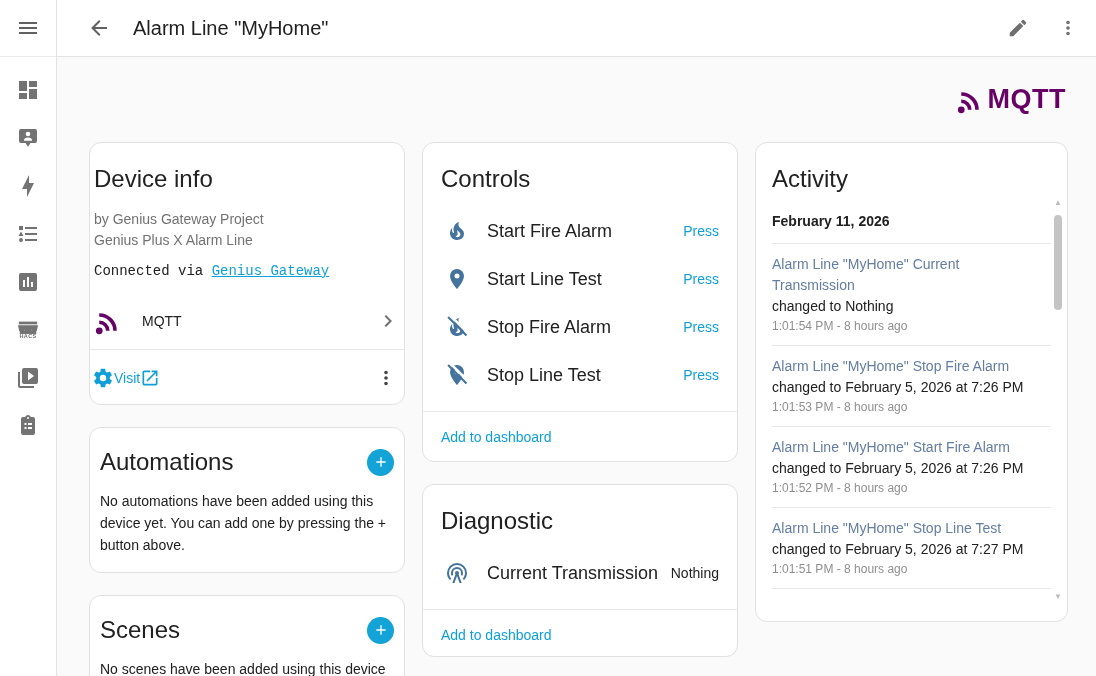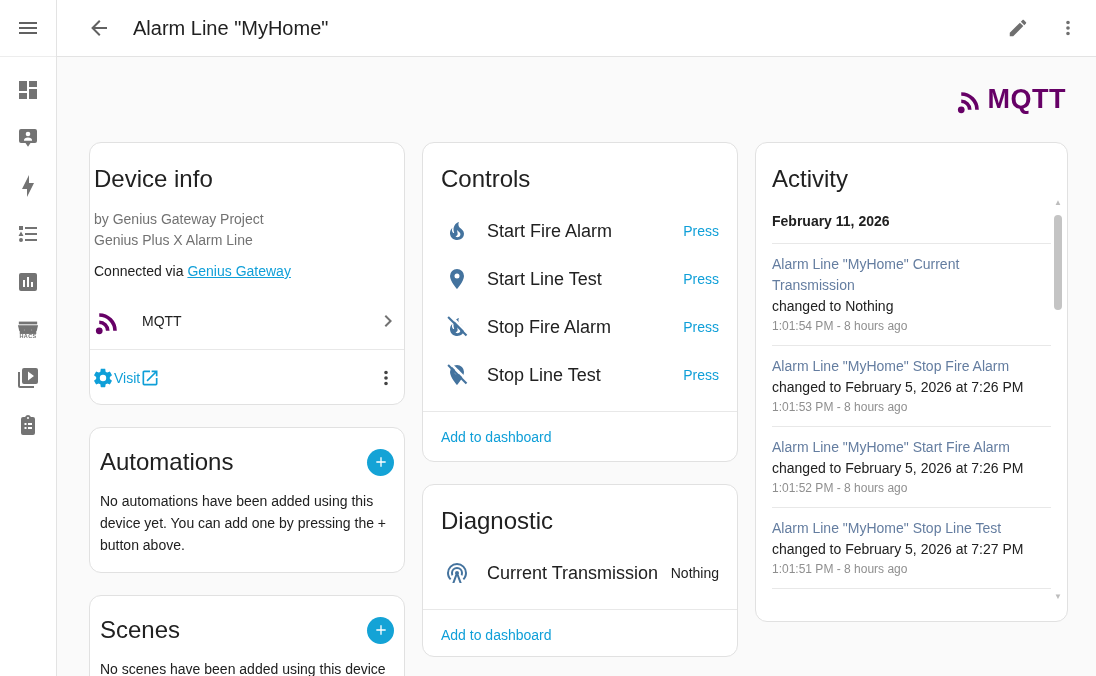--- a/index.html
+++ b/index.html
@@ -37,21 +37,21 @@
   .col { display:flex; flex-direction:column; gap:22px; }
   .col1 { width:316px; } .col2 { width:316px; } .col3 { width:313px; }
 
   .card { background:#fff; border:1px solid #e1e1e1; border-radius:12px; overflow:hidden; }
   .card h2 { font-size:24px; font-weight:400; color:#212121; }
 
   
   .device-card { padding:16px 4px 0; height:263px; }
   .device-card h2 { margin:6px 0 16px; }
   .muted { color:#727272; font-size:14px; line-height:21px; }
-  .connected { font-size:14px; margin-top:12px; }
+  .connected { font-size:14px; margin-top:12px;font-family:Liberation Mono, monospace; }
   a.textlink { color:#0f9fd8; text-decoration:underline; cursor:pointer; }
   .int-row { display:flex; align-items:center; margin:0 -18px; padding:13px 18px; cursor:pointer; }
   .int-row .int-name { font-size:14px; margin-left:18px; flex:1; }
   .int-row .chev { color:#727272; display:flex; }
   .visit-row { display:flex; align-items:center; margin:0 -18px; padding:10px 14px 10px 16px;
     border-top:1px solid #e8e8e8; }
   .visit-link { display:flex; align-items:center; gap:0; border:none; background:none;
     color:#0f9fd8; font-size:14px; font-weight:500; cursor:pointer; }
   .visit-row .spacer { flex:1; }
 

